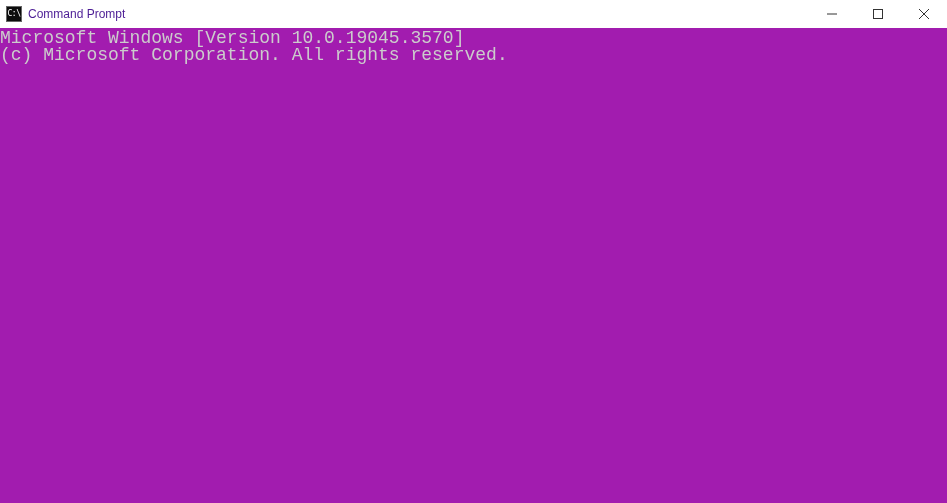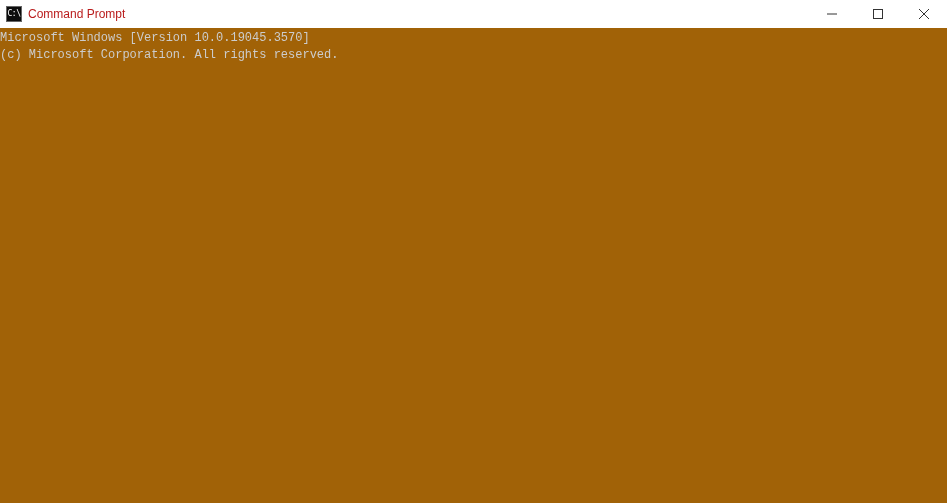--- a/index.html
+++ b/index.html
@@ -35,21 +35,21 @@
       border: 1px solid #666;
     }
     .titlebar .app-icon span {
       color: #fff;
       font-family: Consolas, monospace;
       font-size: 8px;
       line-height: 8px;
       letter-spacing: -0.5px;
     }
     .titlebar .title {
-      color: #b91c1c;
+      color: #4c1d95;
       font-size: 12px;
     }
     .window-controls {
       position: absolute;
       right: 0;
       top: 0;
       height: 100%;
       display: flex;
     }
     .window-controls .ctrl {
@@ -59,24 +59,24 @@
       align-items: center;
       justify-content: center;
     }
     .window-controls svg {
       stroke: #333;
       fill: none;
     }
     .terminal {
       width: 100%;
       height: calc(100% - 28px);
-      background: #a16207;
+      background: #a21caf;
       color: #cccccc;
       font-family: Consolas, "Courier New", monospace;
-      font-size: 12px;
+      font-size: 18px;
       line-height: 17px;
       padding: 2px 0 0 0;
       white-space: pre;
       overflow: hidden;
     }
     .terminal .line {
       display: block;
     }
   </style>
 </head>

